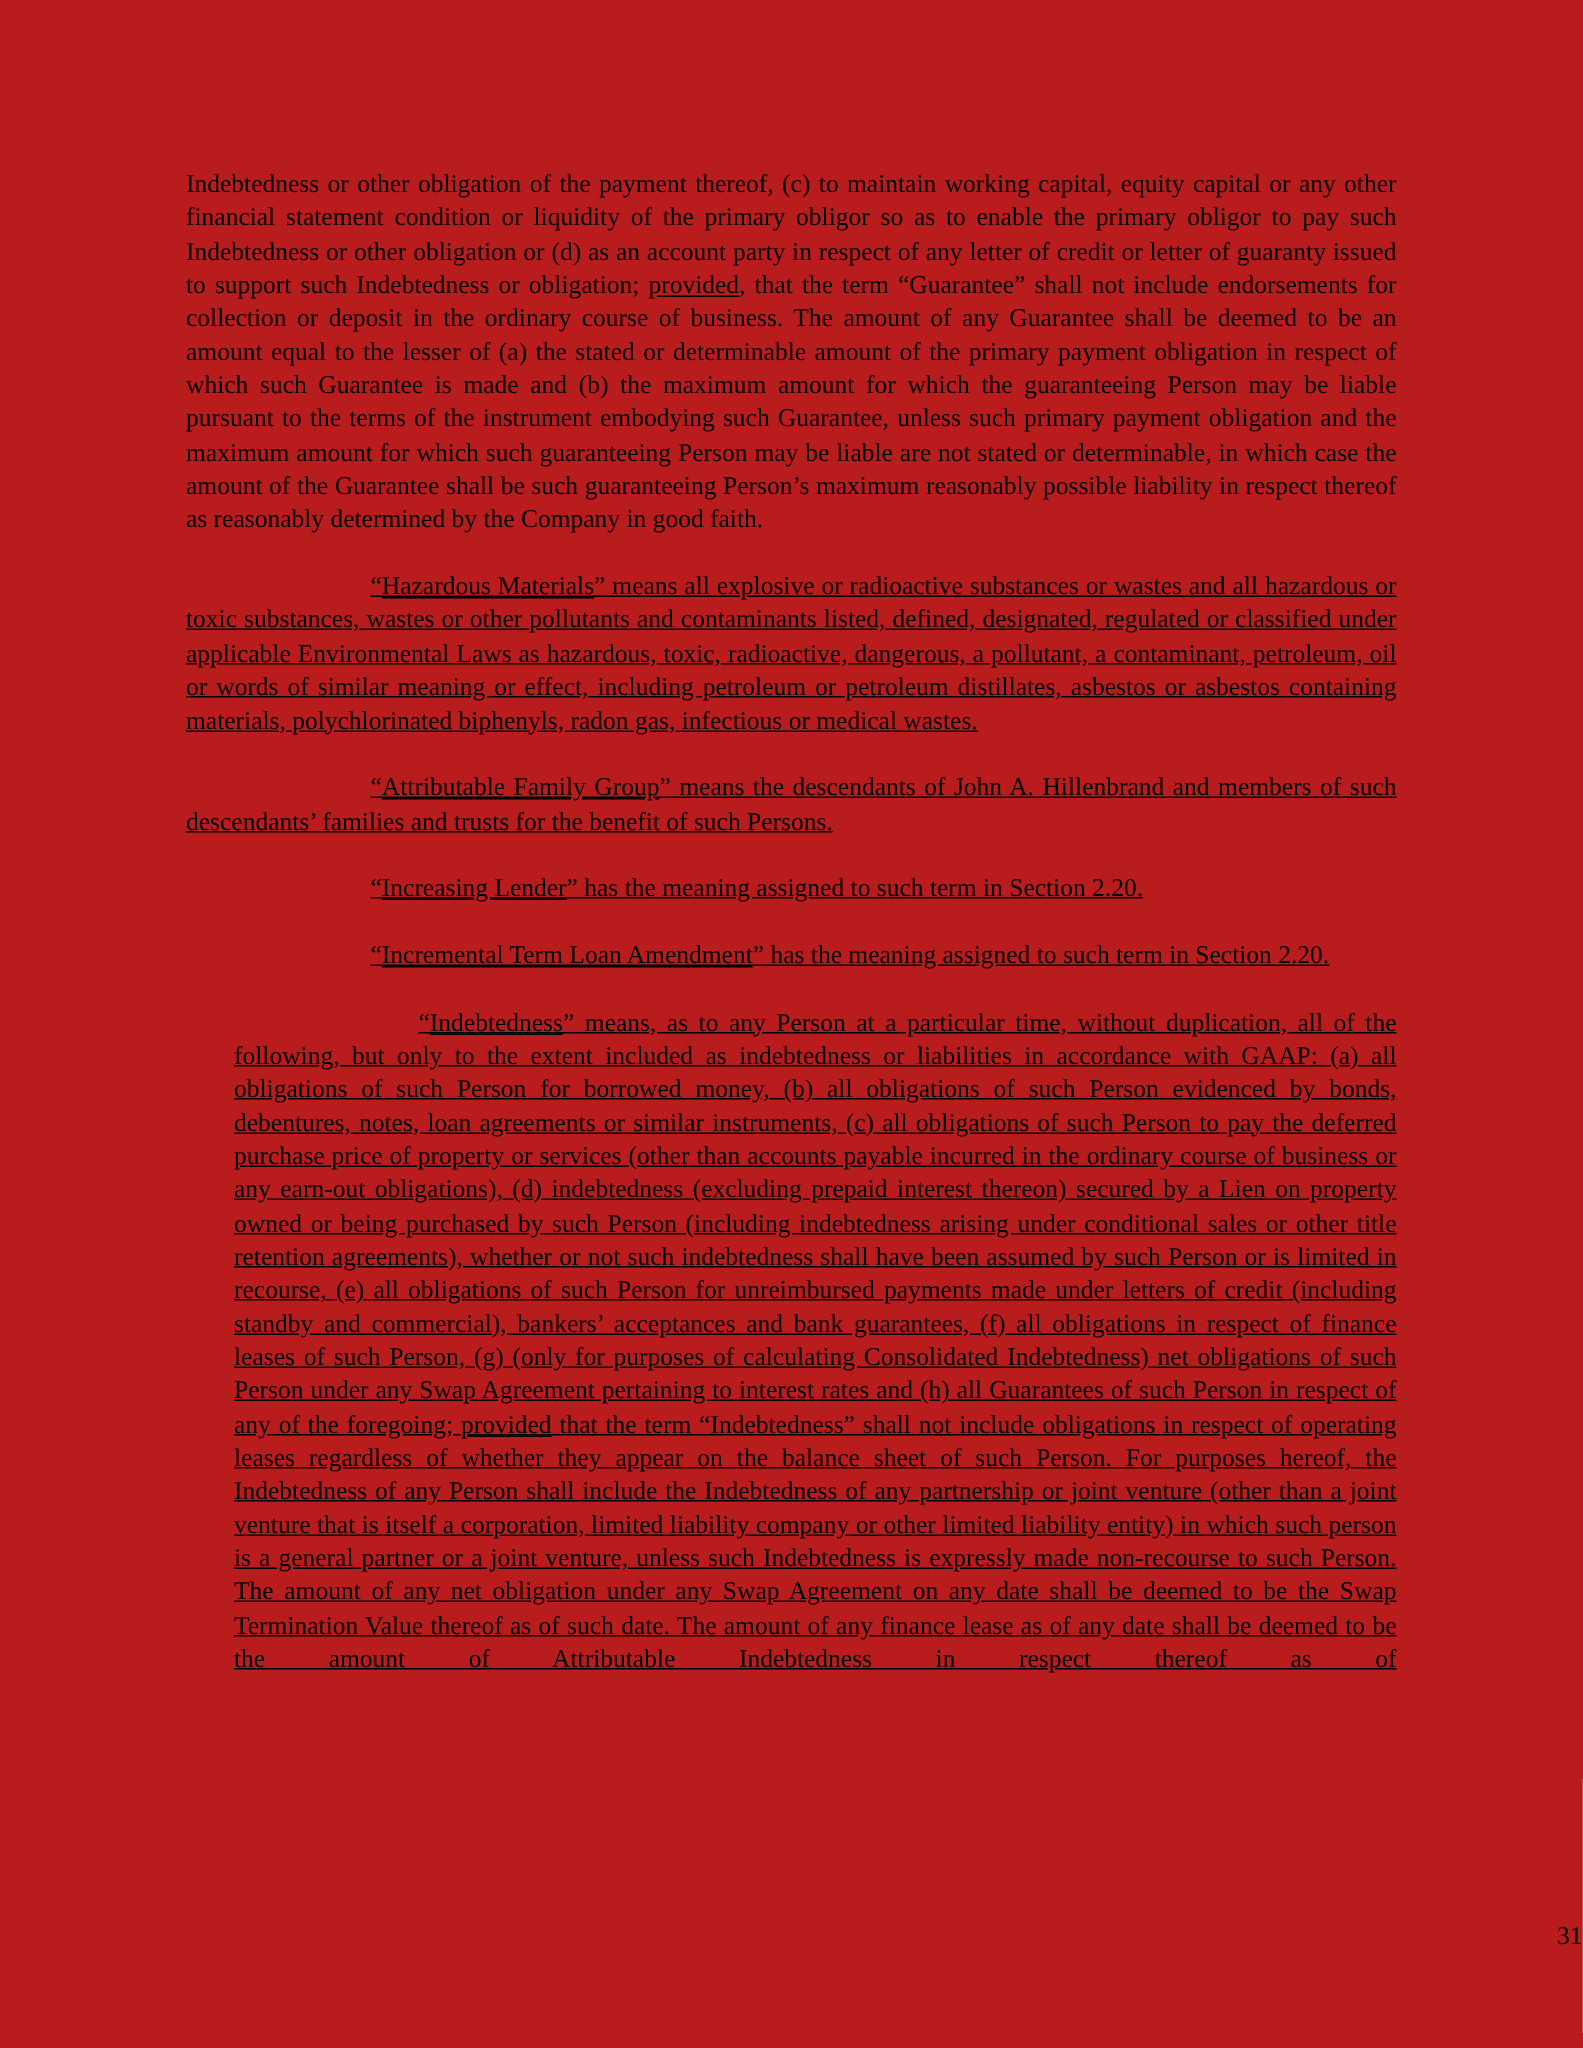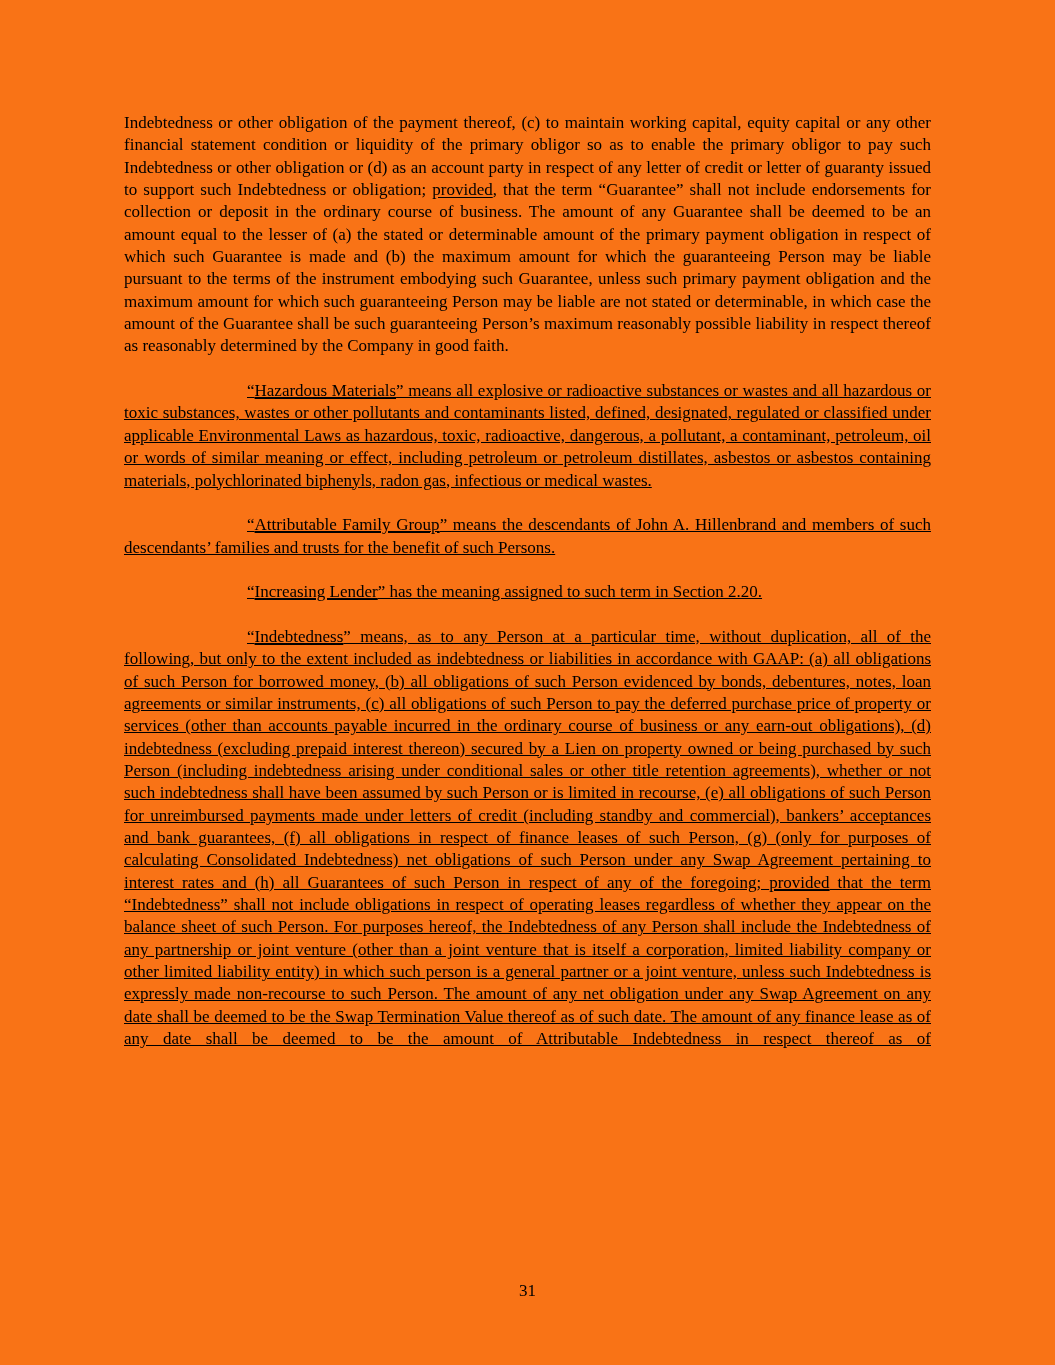--- a/index.html
+++ b/index.html
@@ -10,51 +10,52 @@
     height: 1365px;
     background: #ffffff;
     position: relative;
     overflow: hidden;
     font-family: "Liberation Serif", "DejaVu Serif", serif;
     color: #000000;
   }
   .page {
     position: absolute;
     inset: 0;
-    background: #f97316;
+    background: #b91c1c;
   }
   .content {
     position: absolute;
     left: 124px;
     top: 112px;
     width: 807px;
     font-size: 17px;
     line-height: 22.35px;
     text-align: justify;
   }
   p.para { margin: 0; }
   p.para + p.para { margin-top: 22.35px; text-decoration: underline; }
   p.indent { text-indent: 123px; }
-  p.justify-last { text-align-last: justify; }
+  p.justify-last { text-align-last: justify; margin-left: 32px; }
   .u { text-decoration: underline; text-underline-offset: 2px; }
   .page-number {
     position: absolute;
     top: 1280px;
     left: 0;
     width: 100%;
-    text-align: center;
+    text-align: right;
     font-size: 17px;
     line-height: 22px;
   }
 </style>
 </head>
 <body>
 
 <div class="page">
   <div class="content">
       <p class="para"><span>Indebtedness or other obligation of the payment thereof, (c) to maintain working capital, equity capital or any other financial statement condition or liquidity of the primary obligor so as to enable the primary obligor to pay such Indebtedness or other obligation or (d) as an account party in respect of any letter of credit or letter of guaranty issued to support such Indebtedness or obligation; </span><span class="u">provided</span><span>, that the term “Guarantee” shall not include endorsements for collection or deposit in the ordinary course of business. The amount of any Guarantee shall be deemed to be an amount equal to the lesser of (a) the stated or determinable amount of the primary payment obligation in respect of which such Guarantee is made and (b) the maximum amount for which the guaranteeing Person may be liable pursuant to the terms of the instrument embodying such Guarantee, unless such primary payment obligation and the maximum amount for which such guaranteeing Person may be liable are not stated or determinable, in which case the amount of the Guarantee shall be such guaranteeing Person’s maximum reasonably possible liability in respect thereof as reasonably determined by the Company in good faith.</span></p>
       <p class="para indent"><span>“</span><span class="u">Hazardous Materials</span><span>” means all explosive or radioactive substances or wastes and all hazardous or toxic substances, wastes or other pollutants and contaminants listed, defined, designated, regulated or classified under applicable Environmental Laws as hazardous, toxic, radioactive, dangerous, a pollutant, a contaminant, petroleum, oil or words of similar meaning or effect, including petroleum or petroleum distillates, asbestos or asbestos containing materials, polychlorinated biphenyls, radon gas, infectious or medical wastes.</span></p>
       <p class="para indent"><span>“</span><span class="u">Attributable Family Group</span><span>” means the descendants of John A. Hillenbrand and members of such descendants’ families and trusts for the benefit of such Persons.</span></p>
       <p class="para indent"><span>“</span><span class="u">Increasing Lender</span><span>” has the meaning assigned to such term in Section 2.20.</span></p>
+      <p class="para indent"><span>“</span><span class="u">Incremental Term Loan Amendment</span><span>” has the meaning assigned to such term in Section 2.20.</span></p>
       <p class="para indent justify-last"><span>“</span><span class="u">Indebtedness</span><span>” means, as to any Person at a particular time, without duplication, all of the following, but only to the extent included as indebtedness or liabilities in accordance with GAAP: (a) all obligations of such Person for borrowed money, (b) all obligations of such Person evidenced by bonds, debentures, notes, loan agreements or similar instruments, (c) all obligations of such Person to pay the deferred purchase price of property or services (other than accounts payable incurred in the ordinary course of business or any earn-out obligations), (d) indebtedness (excluding prepaid interest thereon) secured by a Lien on property owned or being purchased by such Person (including indebtedness arising under conditional sales or other title retention agreements), whether or not such indebtedness shall have been assumed by such Person or is limited in recourse, (e) all obligations of such Person for unreimbursed payments made under letters of credit (including standby and commercial), bankers’ acceptances and bank guarantees, (f) all obligations in respect of finance leases of such Person, (g) (only for purposes of calculating Consolidated Indebtedness) net obligations of such Person under any Swap Agreement pertaining to interest rates and (h) all Guarantees of such Person in respect of any of the foregoing; </span><span class="u">provided</span><span> that the term “Indebtedness” shall not include obligations in respect of operating leases regardless of whether they appear on the balance sheet of such Person. For purposes hereof, the Indebtedness of any Person shall include the Indebtedness of any partnership or joint venture (other than a joint venture that is itself a corporation, limited liability company or other limited liability entity) in which such person is a general partner or a joint venture, unless such Indebtedness is expressly made non-recourse to such Person.  The amount of any net obligation under any Swap Agreement on any date shall be deemed to be the Swap Termination Value thereof as of such date.  The amount of any finance lease as of any date shall be deemed to be the amount of Attributable Indebtedness in respect thereof as of</span></p>
     </div>
   <div class="page-number">31</div>
 </div>
 
 </body></html>

